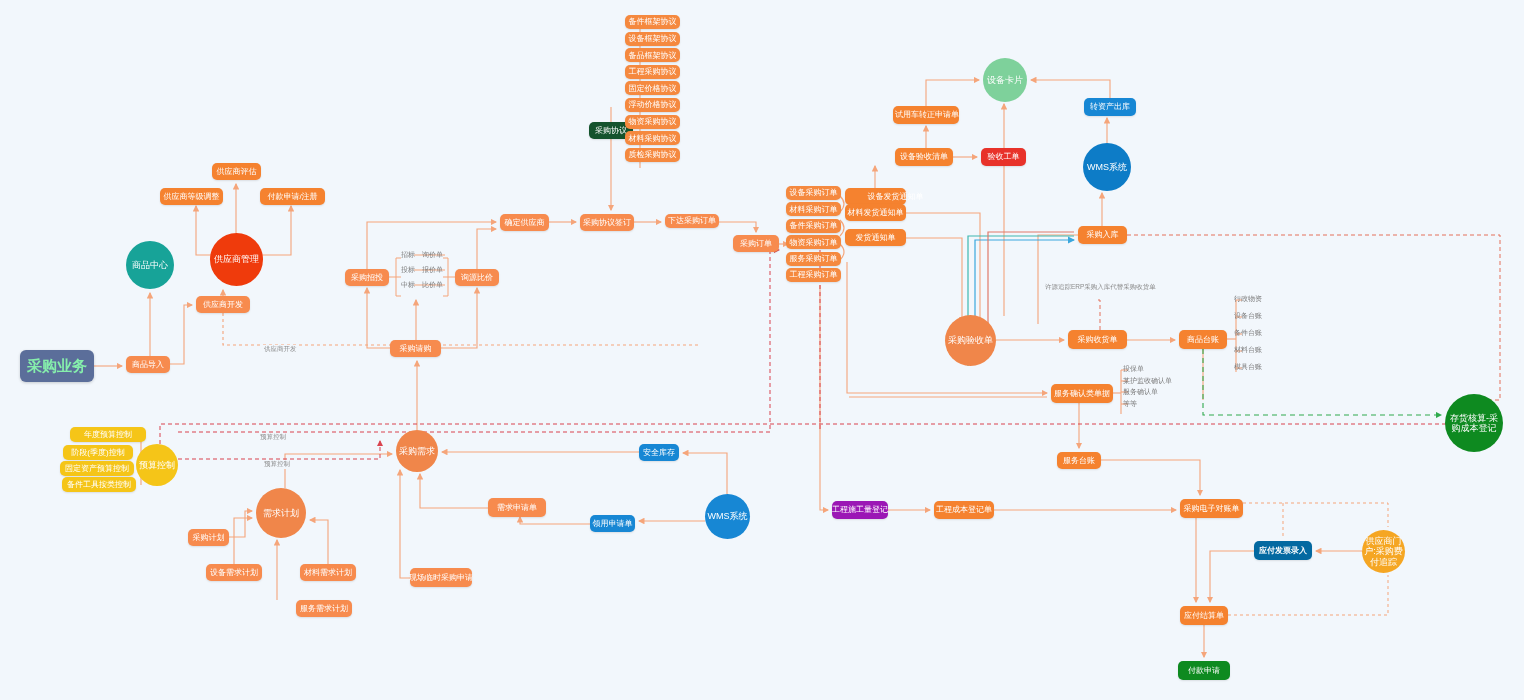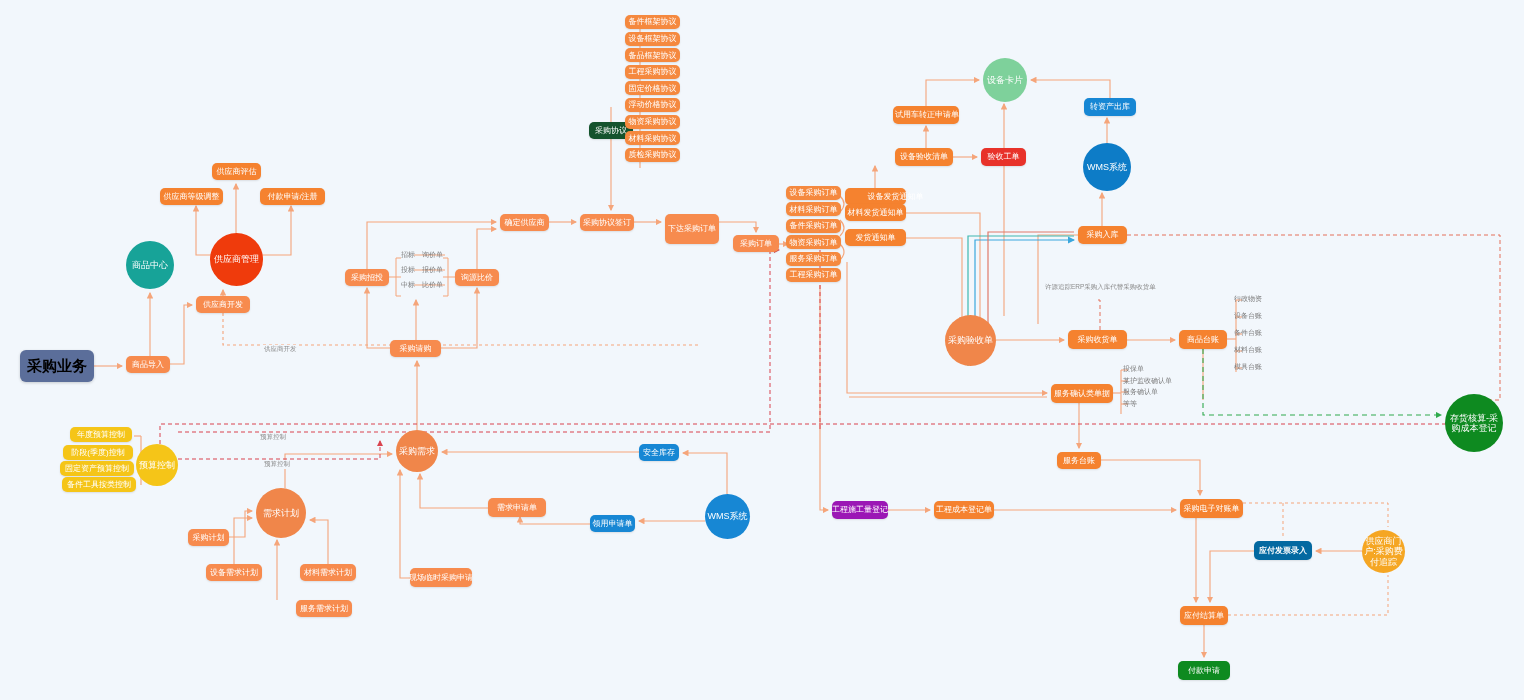--- a/index.html
+++ b/index.html
@@ -28,21 +28,21 @@
   .rect{
     border-radius:5px;
     padding:0 6px;
     font-size:8px;
     box-shadow:0 1px 2px rgba(0,0,0,.10);
   }
   .circle{border-radius:50%;font-size:9px;white-space:normal;padding:2px;}
   .root{
     border-radius:6px;
     font-size:15px;font-weight:bold;
-    color:#000000;
+    color:#86efac;
     box-shadow:0 1px 3px rgba(0,0,0,.18);
   }
   
   .leaf{
     position:absolute;
     color:#7b7b7b;
     font-size:7px;
     white-space:nowrap;
     z-index:3;
     display:flex;align-items:center;
@@ -269,41 +269,41 @@
       <div class="node rect" style="left: 196px; top: 296px; width: 54px; height: 17px; background: rgb(247, 139, 78);">供应商开发</div>
       <div class="node circle" style="left: 210px; top: 233px; width: 53px; height: 53px; background: rgb(239, 59, 12);">供应商管理</div>
       <div class="node rect" style="left: 212px; top: 163px; width: 49px; height: 17px; background: rgb(245, 130, 47);">供应商评估</div>
       <div class="node rect" style="left: 160px; top: 188px; width: 63px; height: 17px; background: rgb(245, 130, 47);">供应商等级调整</div>
       <div class="node rect" style="left: 260px; top: 188px; width: 65px; height: 17px; background: rgb(245, 130, 47);">付款申请/注册</div>
       <div class="node rect" style="left: 390px; top: 340px; width: 51px; height: 17px; background: rgb(247, 139, 78);">采购请购</div>
       <div class="node rect" style="left: 345px; top: 269px; width: 44px; height: 17px; background: rgb(247, 139, 78);">采购招投</div>
       <div class="node rect" style="left: 455px; top: 269px; width: 44px; height: 17px; background: rgb(247, 139, 78);">询源比价</div>
       <div class="node rect" style="left: 500px; top: 214px; width: 49px; height: 17px; background: rgb(247, 139, 78);">确定供应商</div>
       <div class="node rect" style="left: 580px; top: 214px; width: 54px; height: 17px; background: rgb(247, 139, 78);">采购协议签订</div>
-      <div class="node rect" style="left: 665px; top: 214px; width: 54px; height: 30px; background: rgb(247, 139, 78);">下达采购订单</div>
+      <div class="node rect" style="left: 665px; top: 214px; width: 54px; height: 14px; background: rgb(247, 139, 78);">下达采购订单</div>
       <div class="node rect" style="left: 733px; top: 235px; width: 46px; height: 17px; background: rgb(247, 139, 78);">采购订单</div>
       <div class="node rect" style="left: 589px; top: 90px; width: 44px; height: 17px; background: #14532d; margin-top: 32px;">采购协议</div>
       <div class="node rect" style="left: 845px; top: 188px; width: 61px; height: 17px; background: rgb(245, 130, 47); padding-left: 46px;">设备发货通知单</div>
       <div class="node rect" style="left: 845px; top: 204px; width: 61px; height: 17px; background: rgb(245, 130, 47);">材料发货通知单</div>
       <div class="node rect" style="left: 845px; top: 229px; width: 61px; height: 17px; background: rgb(245, 130, 47);">发货通知单</div>
       <div class="node rect" style="left: 981px; top: 148px; width: 45px; height: 18px; background: rgb(232, 50, 42);">验收工单</div>
       <div class="node rect" style="left: 895px; top: 148px; width: 58px; height: 18px; background: rgb(245, 130, 47);">设备验收清单</div>
       <div class="node rect" style="left: 893px; top: 106px; width: 66px; height: 18px; background: rgb(245, 130, 47); padding-left: 8px;">试用车转正申请单</div>
       <div class="node circle" style="left: 983px; top: 58px; width: 44px; height: 44px; background: rgb(126, 209, 155);">设备卡片</div>
       <div class="node rect" style="left: 1084px; top: 98px; width: 52px; height: 18px; background: rgb(23, 135, 212);">转资产出库</div>
       <div class="node circle" style="left: 1083px; top: 143px; width: 48px; height: 48px; background: rgb(13, 124, 199);">WMS系统</div>
       <div class="node rect" style="left: 1078px; top: 226px; width: 49px; height: 18px; background: rgb(245, 130, 47);">采购入库</div>
       <div class="node circle" style="left: 945px; top: 315px; width: 51px; height: 51px; background: rgb(240, 134, 74);">采购验收单</div>
       <div class="node rect" style="left: 1068px; top: 330px; width: 59px; height: 19px; background: rgb(245, 130, 47);">采购收货单</div>
       <div class="node rect" style="left: 1179px; top: 330px; width: 48px; height: 19px; background: rgb(245, 130, 47);">商品台账</div>
       <div class="node rect" style="left: 1051px; top: 384px; width: 62px; height: 19px; background: rgb(245, 130, 47);">服务确认类单据</div>
       <div class="node rect" style="left: 1057px; top: 452px; width: 44px; height: 17px; background: rgb(245, 130, 47);">服务台账</div>
       <div class="node circle" style="left: 1445px; top: 394px; width: 58px; height: 58px; background: rgb(14, 138, 32);">存货核算-采购成本登记</div>
       <div class="node circle" style="left: 136px; top: 444px; width: 42px; height: 42px; background: rgb(245, 197, 24);">预算控制</div>
-      <div class="node rect" style="left: 70px; top: 427px; width: 62px; height: 15px; background: rgb(245, 197, 24);">年度预算控制</div>
+      <div class="node rect" style="left: 70px; top: 427px; width: 76px; height: 15px; background: rgb(245, 197, 24);">年度预算控制</div>
       <div class="node rect" style="left: 63px; top: 445px; width: 70px; height: 15px; background: rgb(245, 197, 24);">阶段(季度)控制</div>
       <div class="node rect" style="left: 60px; top: 461px; width: 74px; height: 15px; background: rgb(245, 197, 24);">固定资产预算控制</div>
       <div class="node rect" style="left: 62px; top: 477px; width: 74px; height: 15px; background: rgb(245, 197, 24);">备件工具按类控制</div>
       <div class="node circle" style="left: 256px; top: 488px; width: 50px; height: 50px; background: rgb(240, 134, 74);">需求计划</div>
       <div class="node rect" style="left: 188px; top: 529px; width: 41px; height: 17px; background: rgb(247, 139, 78);">采购计划</div>
       <div class="node rect" style="left: 206px; top: 564px; width: 56px; height: 17px; background: rgb(247, 139, 78);">设备需求计划</div>
       <div class="node rect" style="left: 249px; top: 600px; width: 56px; height: 17px; background: rgb(247, 139, 78); margin-left: 47px;">服务需求计划</div>
       <div class="node rect" style="left: 300px; top: 564px; width: 56px; height: 17px; background: rgb(247, 139, 78);">材料需求计划</div>
       <div class="node circle" style="left: 396px; top: 430px; width: 42px; height: 42px; background: rgb(240, 134, 74);">采购需求</div>
       <div class="node rect" style="left: 639px; top: 444px; width: 40px; height: 17px; background: rgb(23, 135, 212);">安全库存</div>

